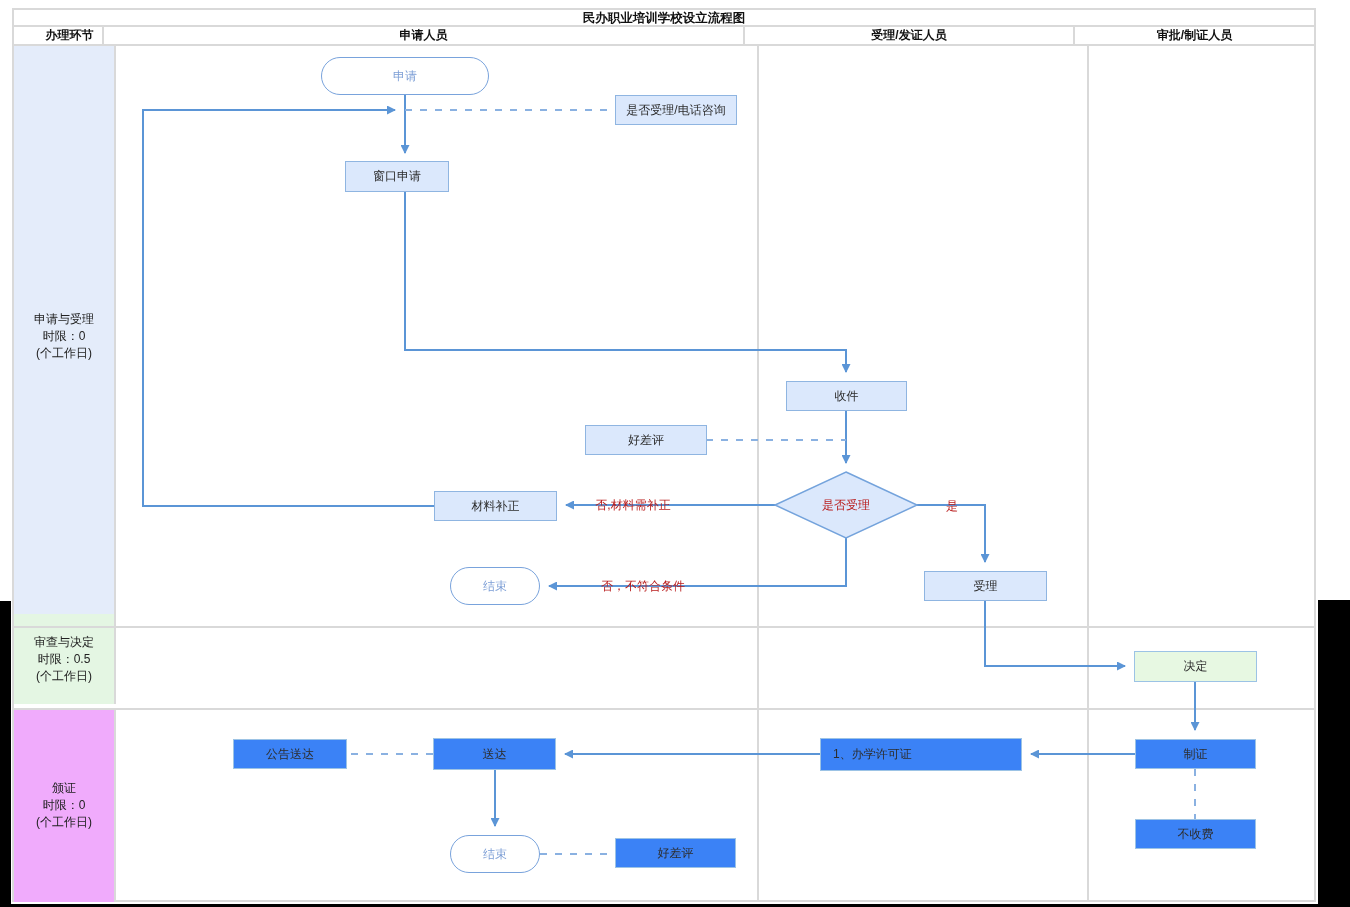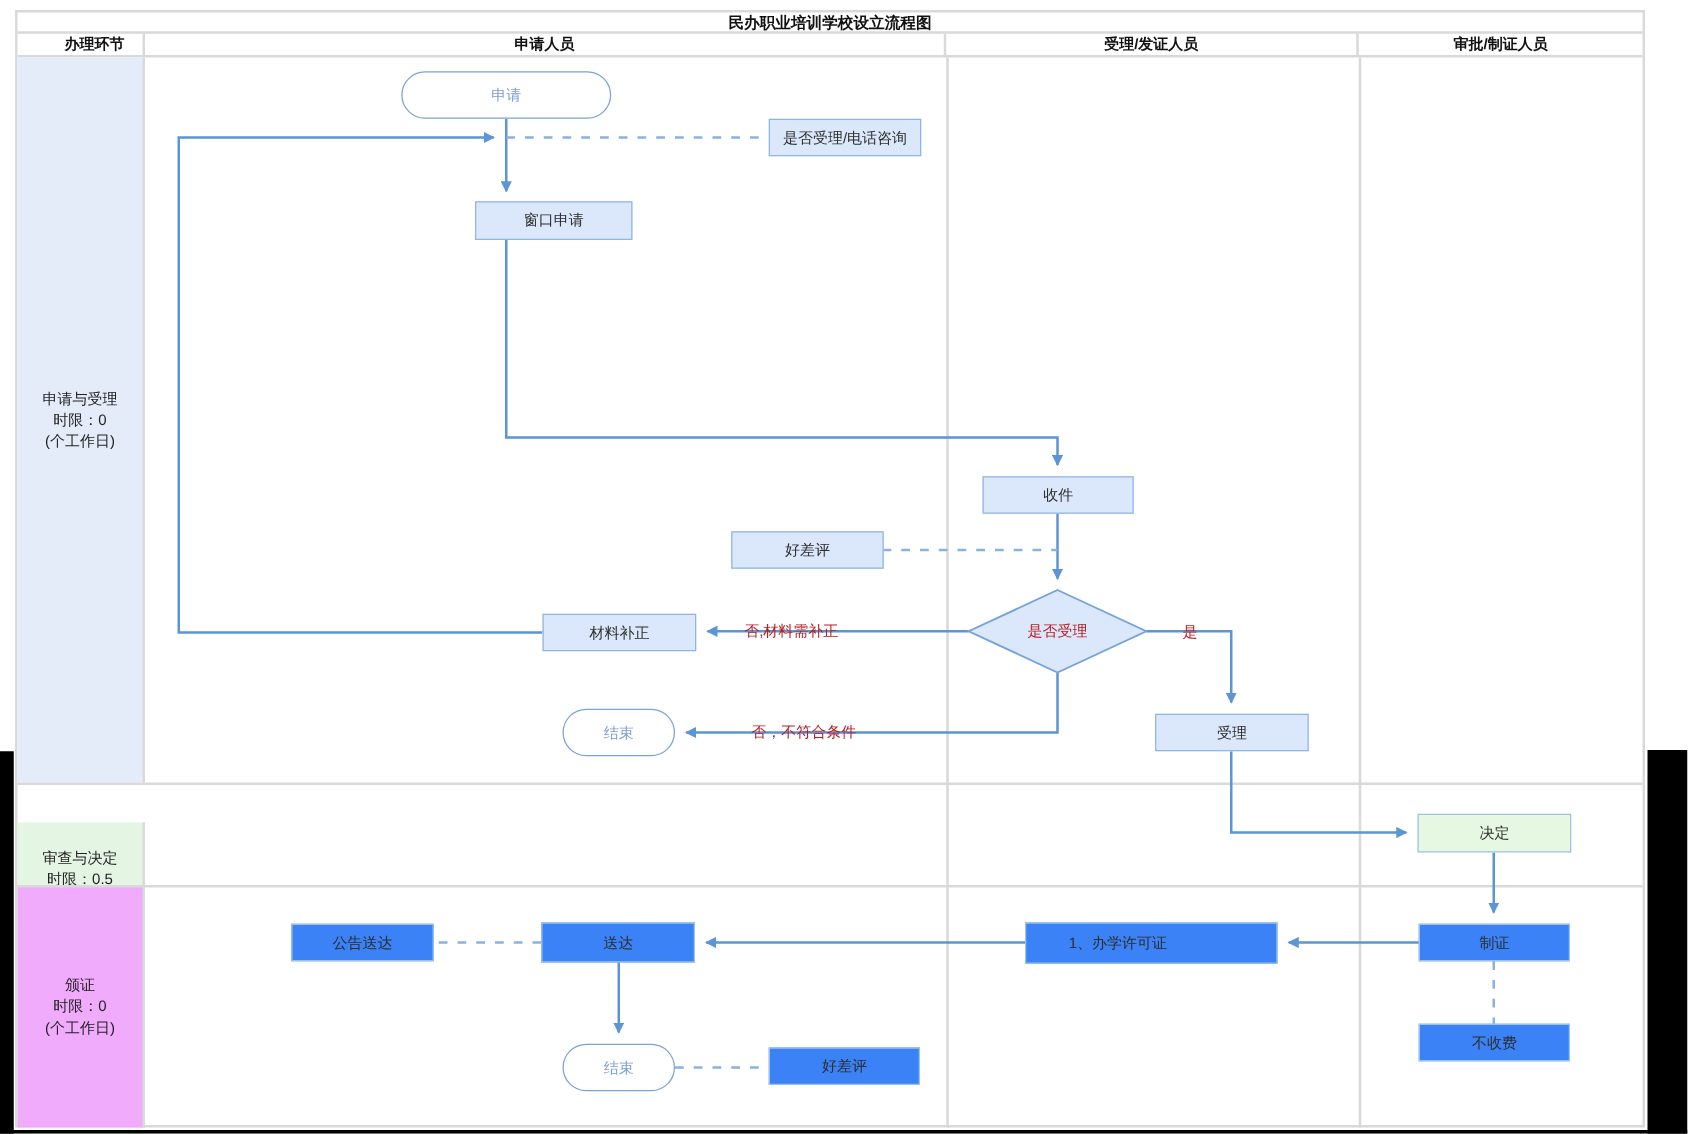--- a/index.html
+++ b/index.html
@@ -8,37 +8,37 @@
   .black-strip{position:absolute;background:#000;}
   .strip-left{left:0;top:601px;width:11px;height:306px;}
   .strip-right{left:1318px;top:600px;width:32px;height:307px;}
   .strip-bottom{left:0;top:904px;width:1350px;height:3px;}
 
   .frame{position:absolute;left:12px;top:8px;width:1304px;height:894px;border:2px solid #d9d9d9;box-sizing:border-box;background:#fff;}
   .title-row{height:17px;line-height:17px;text-align:center;font-size:12.5px;font-weight:bold;color:#111;border-bottom:2px solid #d9d9d9;box-sizing:border-box;}
   .header-row{display:flex;height:19px;border-bottom:2px solid #d9d9d9;box-sizing:border-box;}
   .header-cell{font-size:12px;font-weight:bold;color:#111;text-align:center;line-height:17px;box-sizing:border-box;border-right:2px solid #d9d9d9;}
   .header-cell:last-child{border-right:none;}
-  .hc1{width:102px;padding-left:23px;}.hc2{width:641px;}.hc3{width:330px;}.hc4{flex:1;}
+  .hc1{width:90px;padding-left:23px;}.hc2{width:641px;}.hc3{width:330px;}.hc4{flex:1;}
   .body{position:relative;height:856px;}
   .stage-cell{position:absolute;left:0;width:102px;box-sizing:border-box;border-right:2px solid #d9d9d9;display:flex;flex-direction:column;align-items:center;justify-content:center;font-size:12px;color:#222;line-height:17px;text-align:center;}
   .stage-a{top:0;height:580px;background:#e4ecfa;}
-  .stage-b{top:612px;height:90px;background:#e4f6e3;}
+  .stage-b{top:568px;height:90px;background:#e4f6e3;}
   .stage-c{top:662px;height:194px;background:#f0abfc;}
   .vline{position:absolute;top:0;bottom:0;width:2px;background:#d9d9d9;}
   .hline{position:absolute;left:0;right:0;height:2px;background:#d9d9d9;}
 
   .flow{position:absolute;left:0;top:0;width:1350px;height:907px;}
   .flow svg{position:absolute;left:0;top:0;}
   .nd{position:absolute;box-sizing:border-box;border:1px solid #8fb5e1;display:flex;align-items:center;justify-content:center;font-size:12px;color:#2d2d2d;white-space:nowrap;}
   .nd.blue{background:#dbe8fc;}
   .nd.green{background:#e7f8e2;border-color:#9cc3e5;}
   .nd.orange{background:#3b82f6;border-color:#9cc3e5;}
   .nd.pill{background:#fff;border:1px solid #79a3dc;border-radius:19px;color:#7d9fd6;}
-  .nd.left-text{justify-content:flex-start;padding-left:34px;}
+  .nd.left-text{justify-content:flex-start;padding-left:12px;}
   .dlabel{position:absolute;font-size:12px;color:#b91c1c;transform:translate(-50%,-50%);white-space:nowrap;background:transparent;}
 </style>
 </head>
 <body>
 
 <div class="screen">
 
   <div class="frame">
     <div class="title-row">民办职业培训学校设立流程图</div>
     <div class="header-row">
@@ -96,21 +96,21 @@
         <path d="M706,440 L846,440"></path>
         <path d="M1195,769 L1195,819"></path>
         <path d="M433,754 L347,754"></path>
         <path d="M540,854 L615,854"></path>
       </g>
       <polygon points="846,472 917,505 846,538 775,505" fill="#dbe8fc" stroke="#74a3dc" stroke-width="1.5"></polygon>
     </svg>
 
     <div class="nd pill" style="left:321px;top:57px;width:168px;height:38px;">申请</div>
     <div class="nd blue" style="left:615px;top:95px;width:122px;height:30px;">是否受理/电话咨询</div>
-    <div class="nd blue" style="left:345px;top:161px;width:126px;height:31px;margin-left:35px;">窗口申请</div>
+    <div class="nd blue" style="left:345px;top:161px;width:104px;height:31px;">窗口申请</div>
     <div class="nd blue" style="left:786px;top:381px;width:121px;height:30px;">收件</div>
     <div class="nd blue" style="left:585px;top:425px;width:122px;height:30px;">好差评</div>
     <div class="dlabel" style="left:846px;top:505px;">是否受理</div>
     <div class="nd blue" style="left:434px;top:491px;width:123px;height:30px;">材料补正</div>
     <div class="nd pill" style="left:450px;top:567px;width:90px;height:38px;">结束</div>
     <div class="nd blue" style="left:924px;top:571px;width:123px;height:30px;">受理</div>
     <div class="nd green" style="left:1134px;top:651px;width:123px;height:31px;">决定</div>
     <div class="nd orange" style="left:1135px;top:739px;width:121px;height:30px;">制证</div>
     <div class="nd orange" style="left:1135px;top:819px;width:121px;height:30px;">不收费</div>
     <div class="nd orange left-text" style="left:820px;top:738px;width:202px;height:33px;">1、办学许可证</div>

